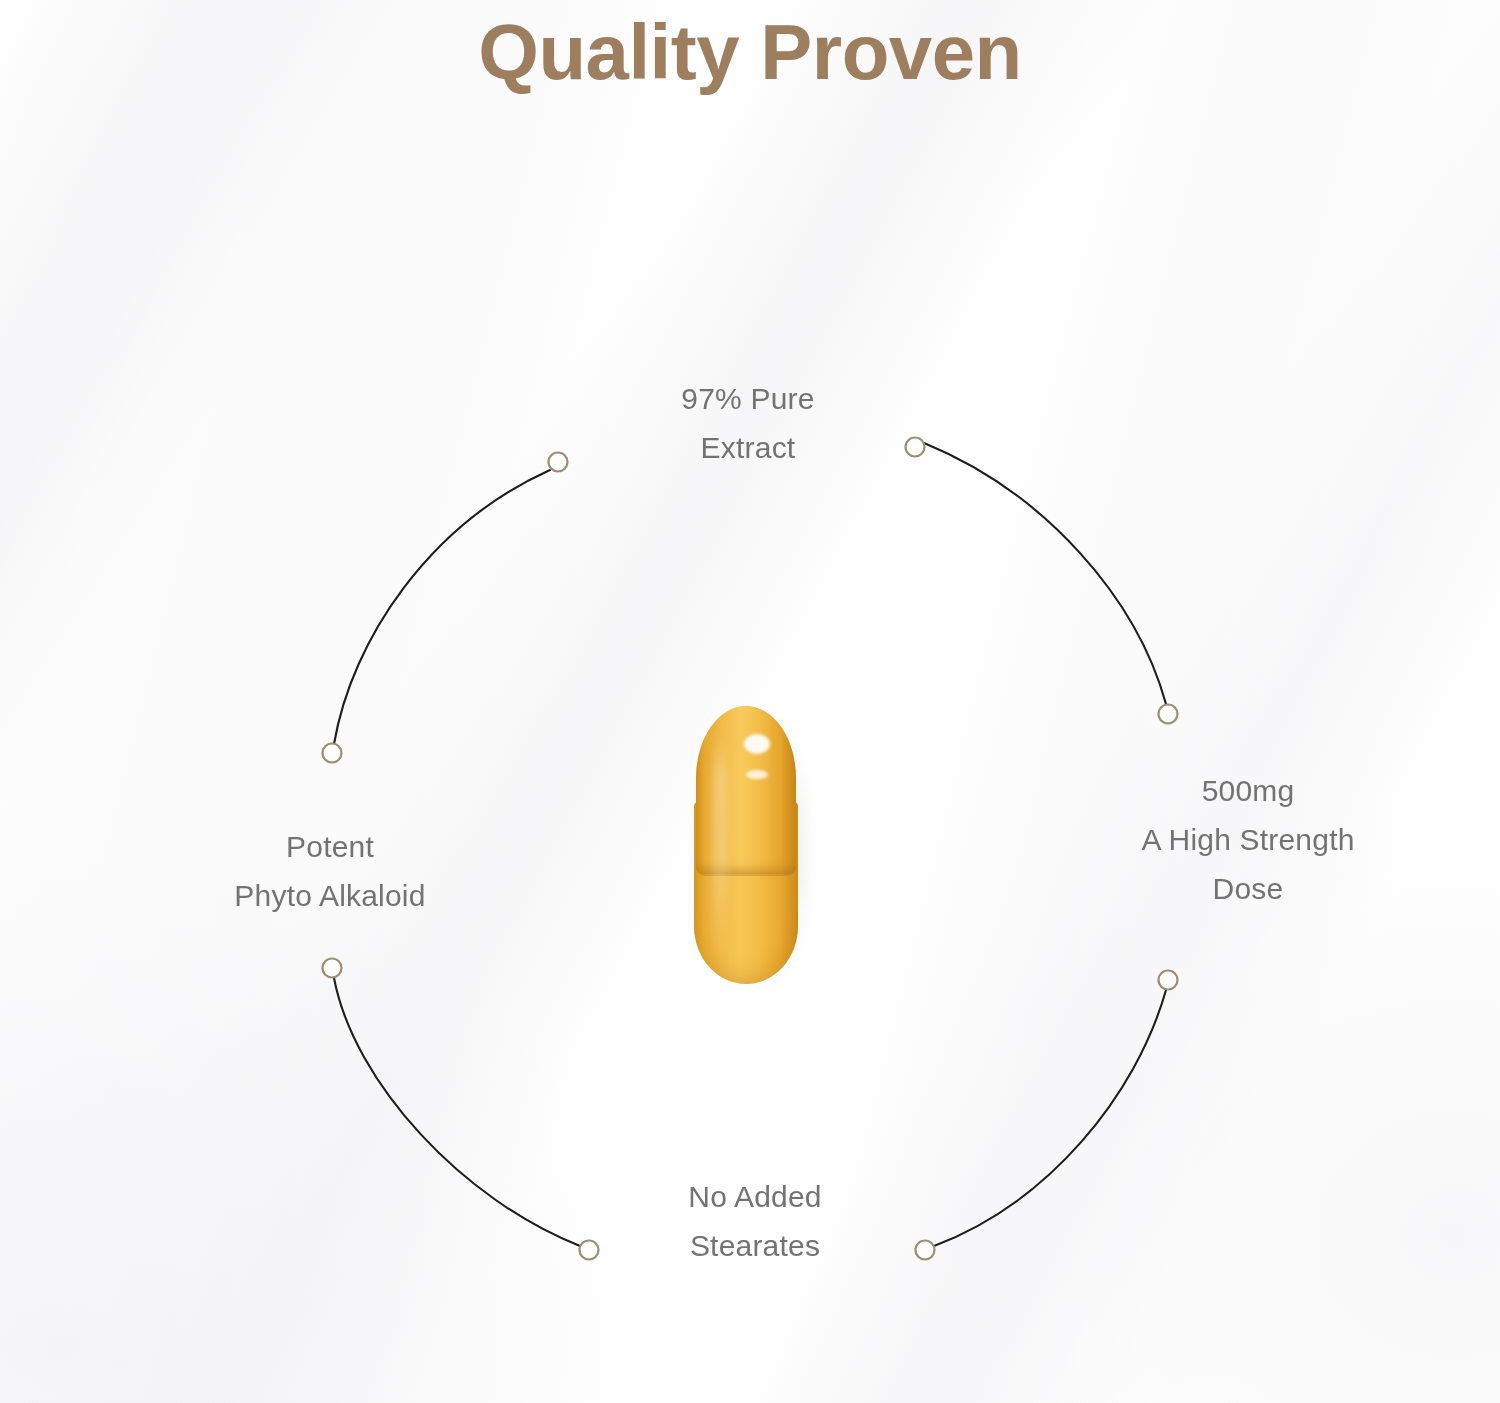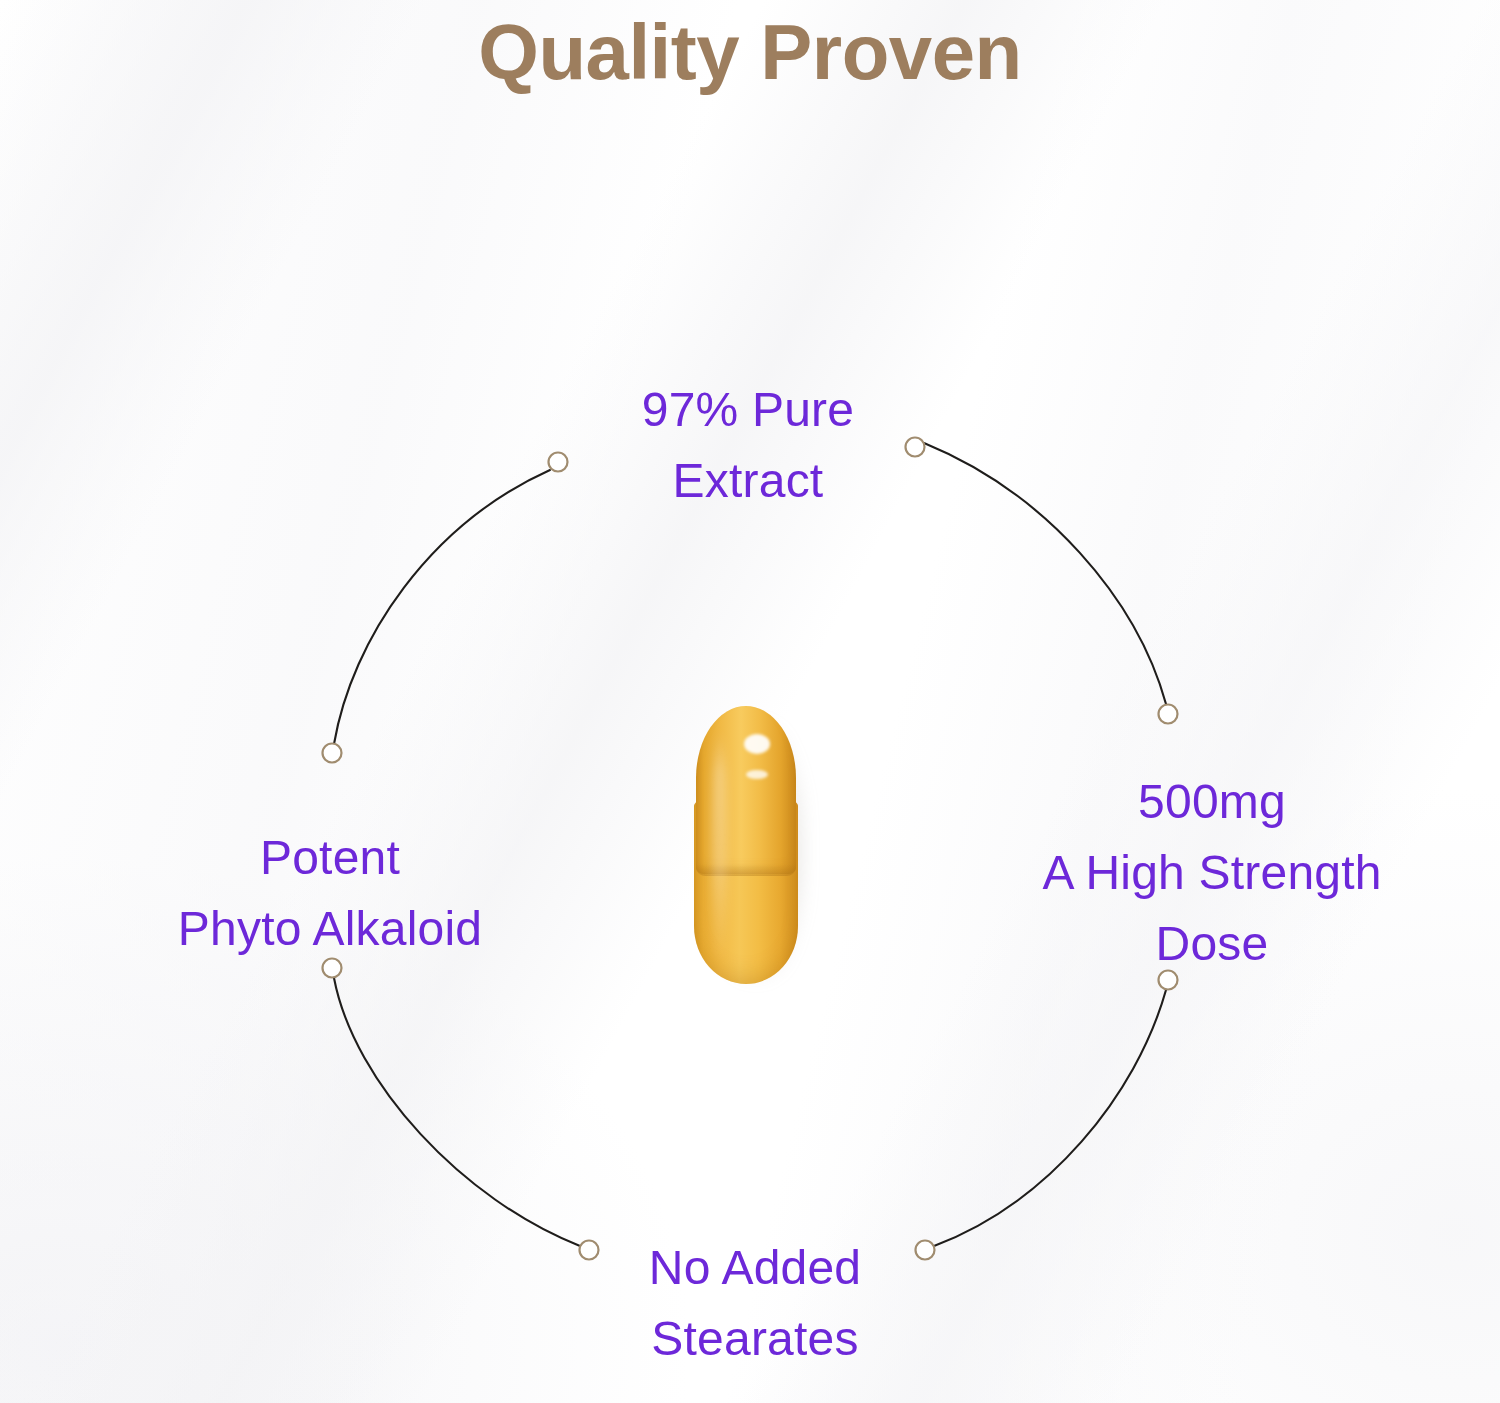--- a/index.html
+++ b/index.html
@@ -88,31 +88,31 @@
     stroke: #a08c6f;
     stroke-width: 2.2;
   }
 
   
   .feature-label {
     position: absolute;
     z-index: 6;
     font-family: "Liberation Sans", "DejaVu Sans", sans-serif;
     font-weight: 300;
-    font-size: 48px;
-    line-height: 71px;
-    color: #6d28d9;
+    font-size: 30px;
+    line-height: 49px;
+    color: #737373;
     text-align: center;
     white-space: pre-line;
     letter-spacing: 0.2px;
   }
   #label-purity   { top: 374px;  left: 568px;  width: 360px; }
-  #label-dose     { top: 766px;  left: 1012px;  width: 400px; }
+  #label-dose     { top: 766px;  left: 1048px;  width: 400px; }
   #label-alkaloid { top: 822px;  left: 120px;  width: 420px; }
-  #label-stearates{ top: 1232px; left: 590px;  width: 330px; }
+  #label-stearates{ top: 1172px; left: 590px;  width: 330px; }
 
   
   #capsule {
     position: absolute;
     left: 694px;
     top: 706px;
     width: 108px;
     height: 278px;
     z-index: 4;
   }

